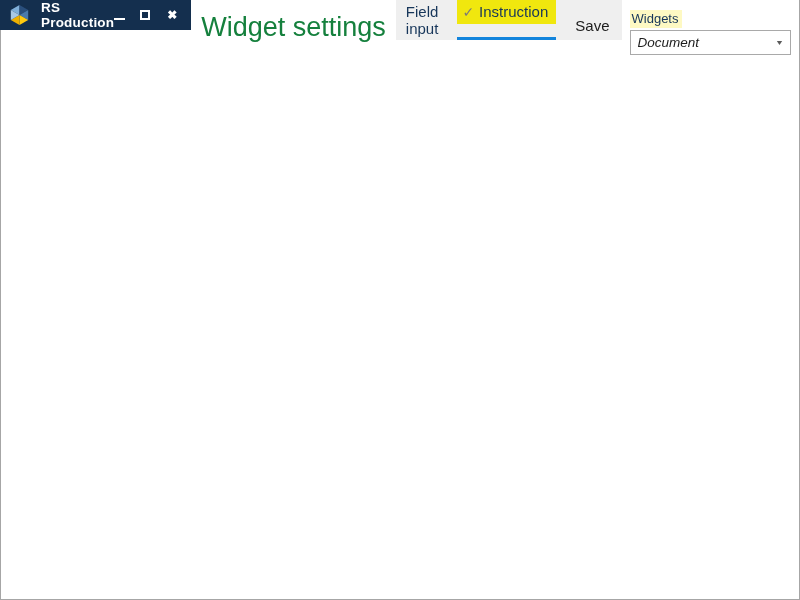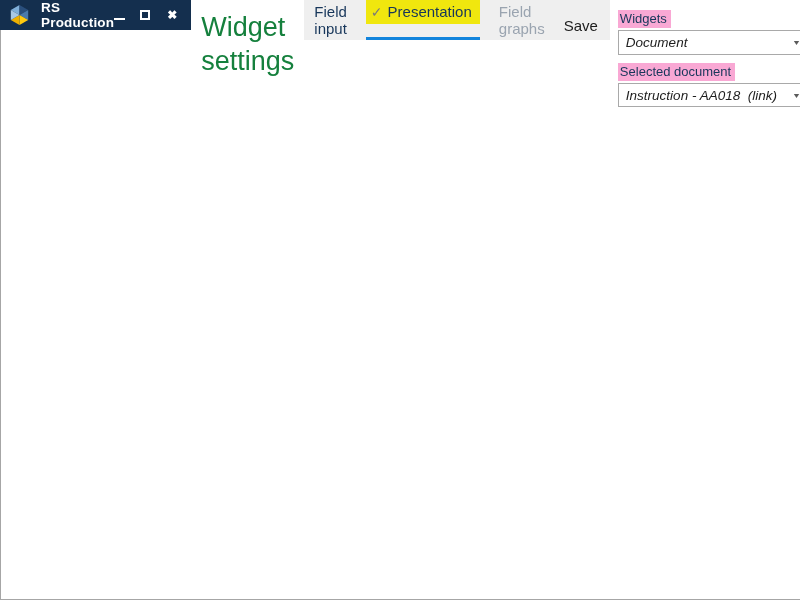--- a/index.html
+++ b/index.html
@@ -59,21 +59,21 @@
   .check { color: #7a7a7a; font-size: 14px; margin-right: 5px; font-weight: 400; }
   .tab.disabled { color: #9aa4b0; cursor: default; }
   .save-btn {
     margin-left: auto; display: flex; align-items: center;
     font-size: 15px; color: #1c1c1c; cursor: pointer; padding-top: 10px;
   }
   
   .content { padding: 9px 8px; flex: 1; background: #fff; }
   .field-label {
     display: inline-block;
-    background: #f9a8d4;
+    background: #fef9c3;
     color: #17365a;
     font-size: 13px;
     padding: 1px 4px 2px 2px;
     margin-bottom: 2px;
   }
   .combo {
     height: 25px;
     border: 1px solid #a9a9a9;
     background: #ffffff;
     display: flex; align-items: center; justify-content: space-between;
@@ -121,43 +121,33 @@
     <div class="page-title">Widget settings</div>
   </div>
 
   <div class="tabbar">
     <div class="tab">
       <span>Field input</span>
     </div>
     <div class="tab active">
       <span class="hl-wrap">
         <span class="check">✓</span>
-        <span>Presentation</span>
+        <span>Instruction</span>
       </span>
-    </div>
-    <div class="tab disabled">
-      <span>Field graphs</span>
     </div>
     <div class="save-btn">
       <span>Save</span>
     </div>
   </div>
 
   <div class="content">
 
     <div class="field-group">
       <span class="field-label">Widgets</span>
       <div class="combo full">
         <span class="combo-value">Document</span>
         <span class="combo-arrow">▼</span>
       </div>
     </div>
 
-    <div class="field-group">
-      <span class="field-label">Selected document</span>
-      <div class="combo small">
-        <span class="combo-value">Instruction - AA018  (link)</span>
-        <span class="combo-arrow">▼</span>
-      </div>
-    </div>
 
   </div>
 </div>
 
 </body></html>

